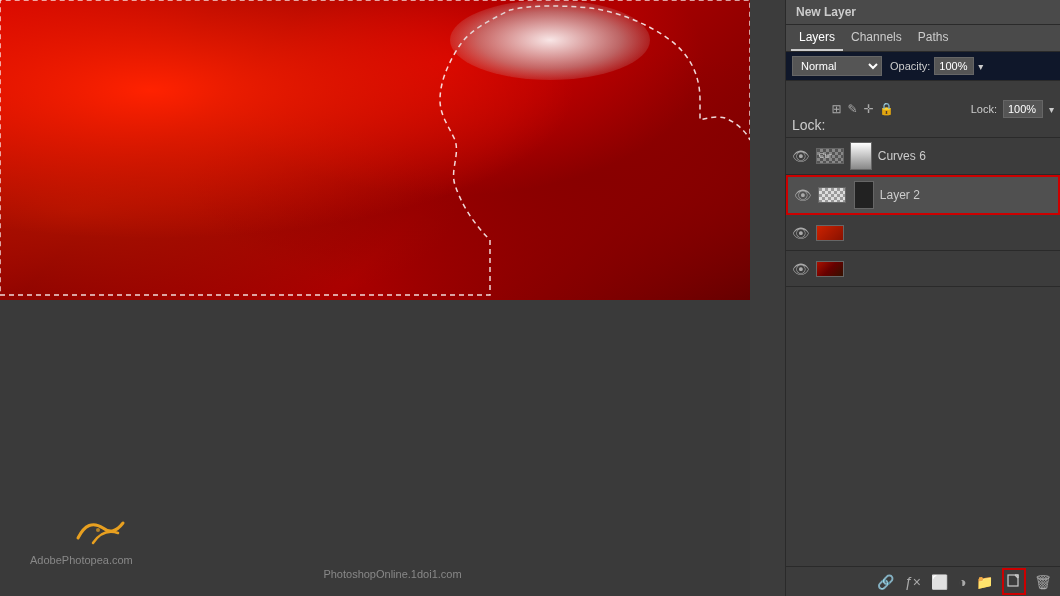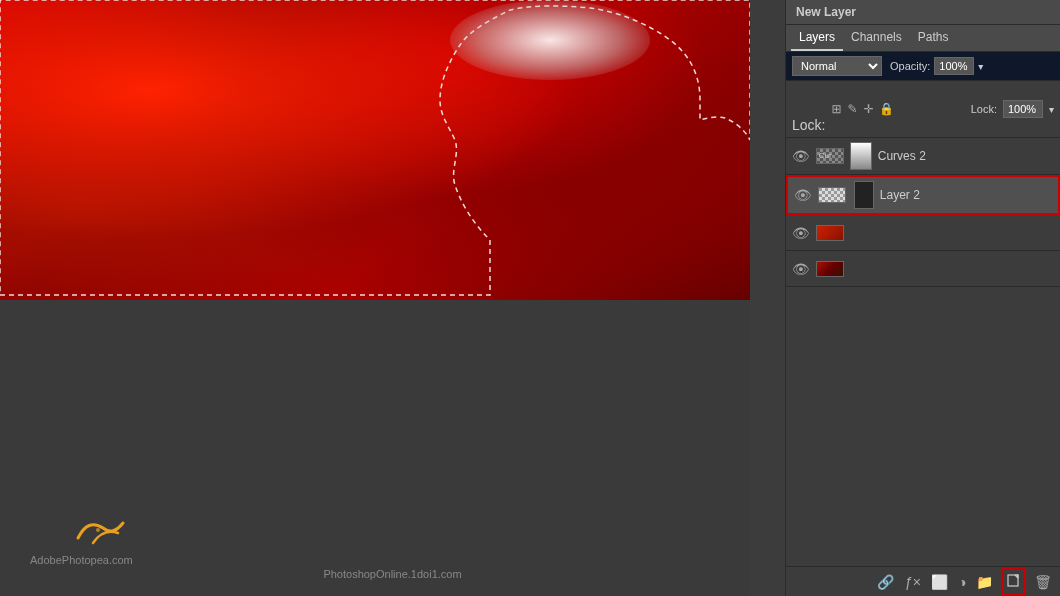--- a/index.html
+++ b/index.html
@@ -382,21 +382,21 @@
 
   <div class="layers-list">
 
     <div class="layer-item">
       <span class="layer-eye">👁</span>
       <div class="layer-thumbnail layer-thumb-curves">
         <span style="font-size:8px;color:#ccc;padding:2px;display:block;overflow:hidden">Cur</span>
       </div>
 
       <div style="width:22px;height:28px;border:1px solid #666;background:linear-gradient(180deg,#fff 0%,#888 100%);flex-shrink:0;"></div>
-      <span class="layer-name">Curves 2</span>
+      <span class="layer-name">Curves 6</span>
     </div>
 
     <div class="layer-item selected">
       <span class="layer-eye">👁</span>
       <div class="layer-thumbnail layer-thumb-layer2"></div>
       <div class="layer-thumb-mask"></div>
       <span class="layer-name">Layer 2</span>
     </div>
 
     <div class="layer-item">

